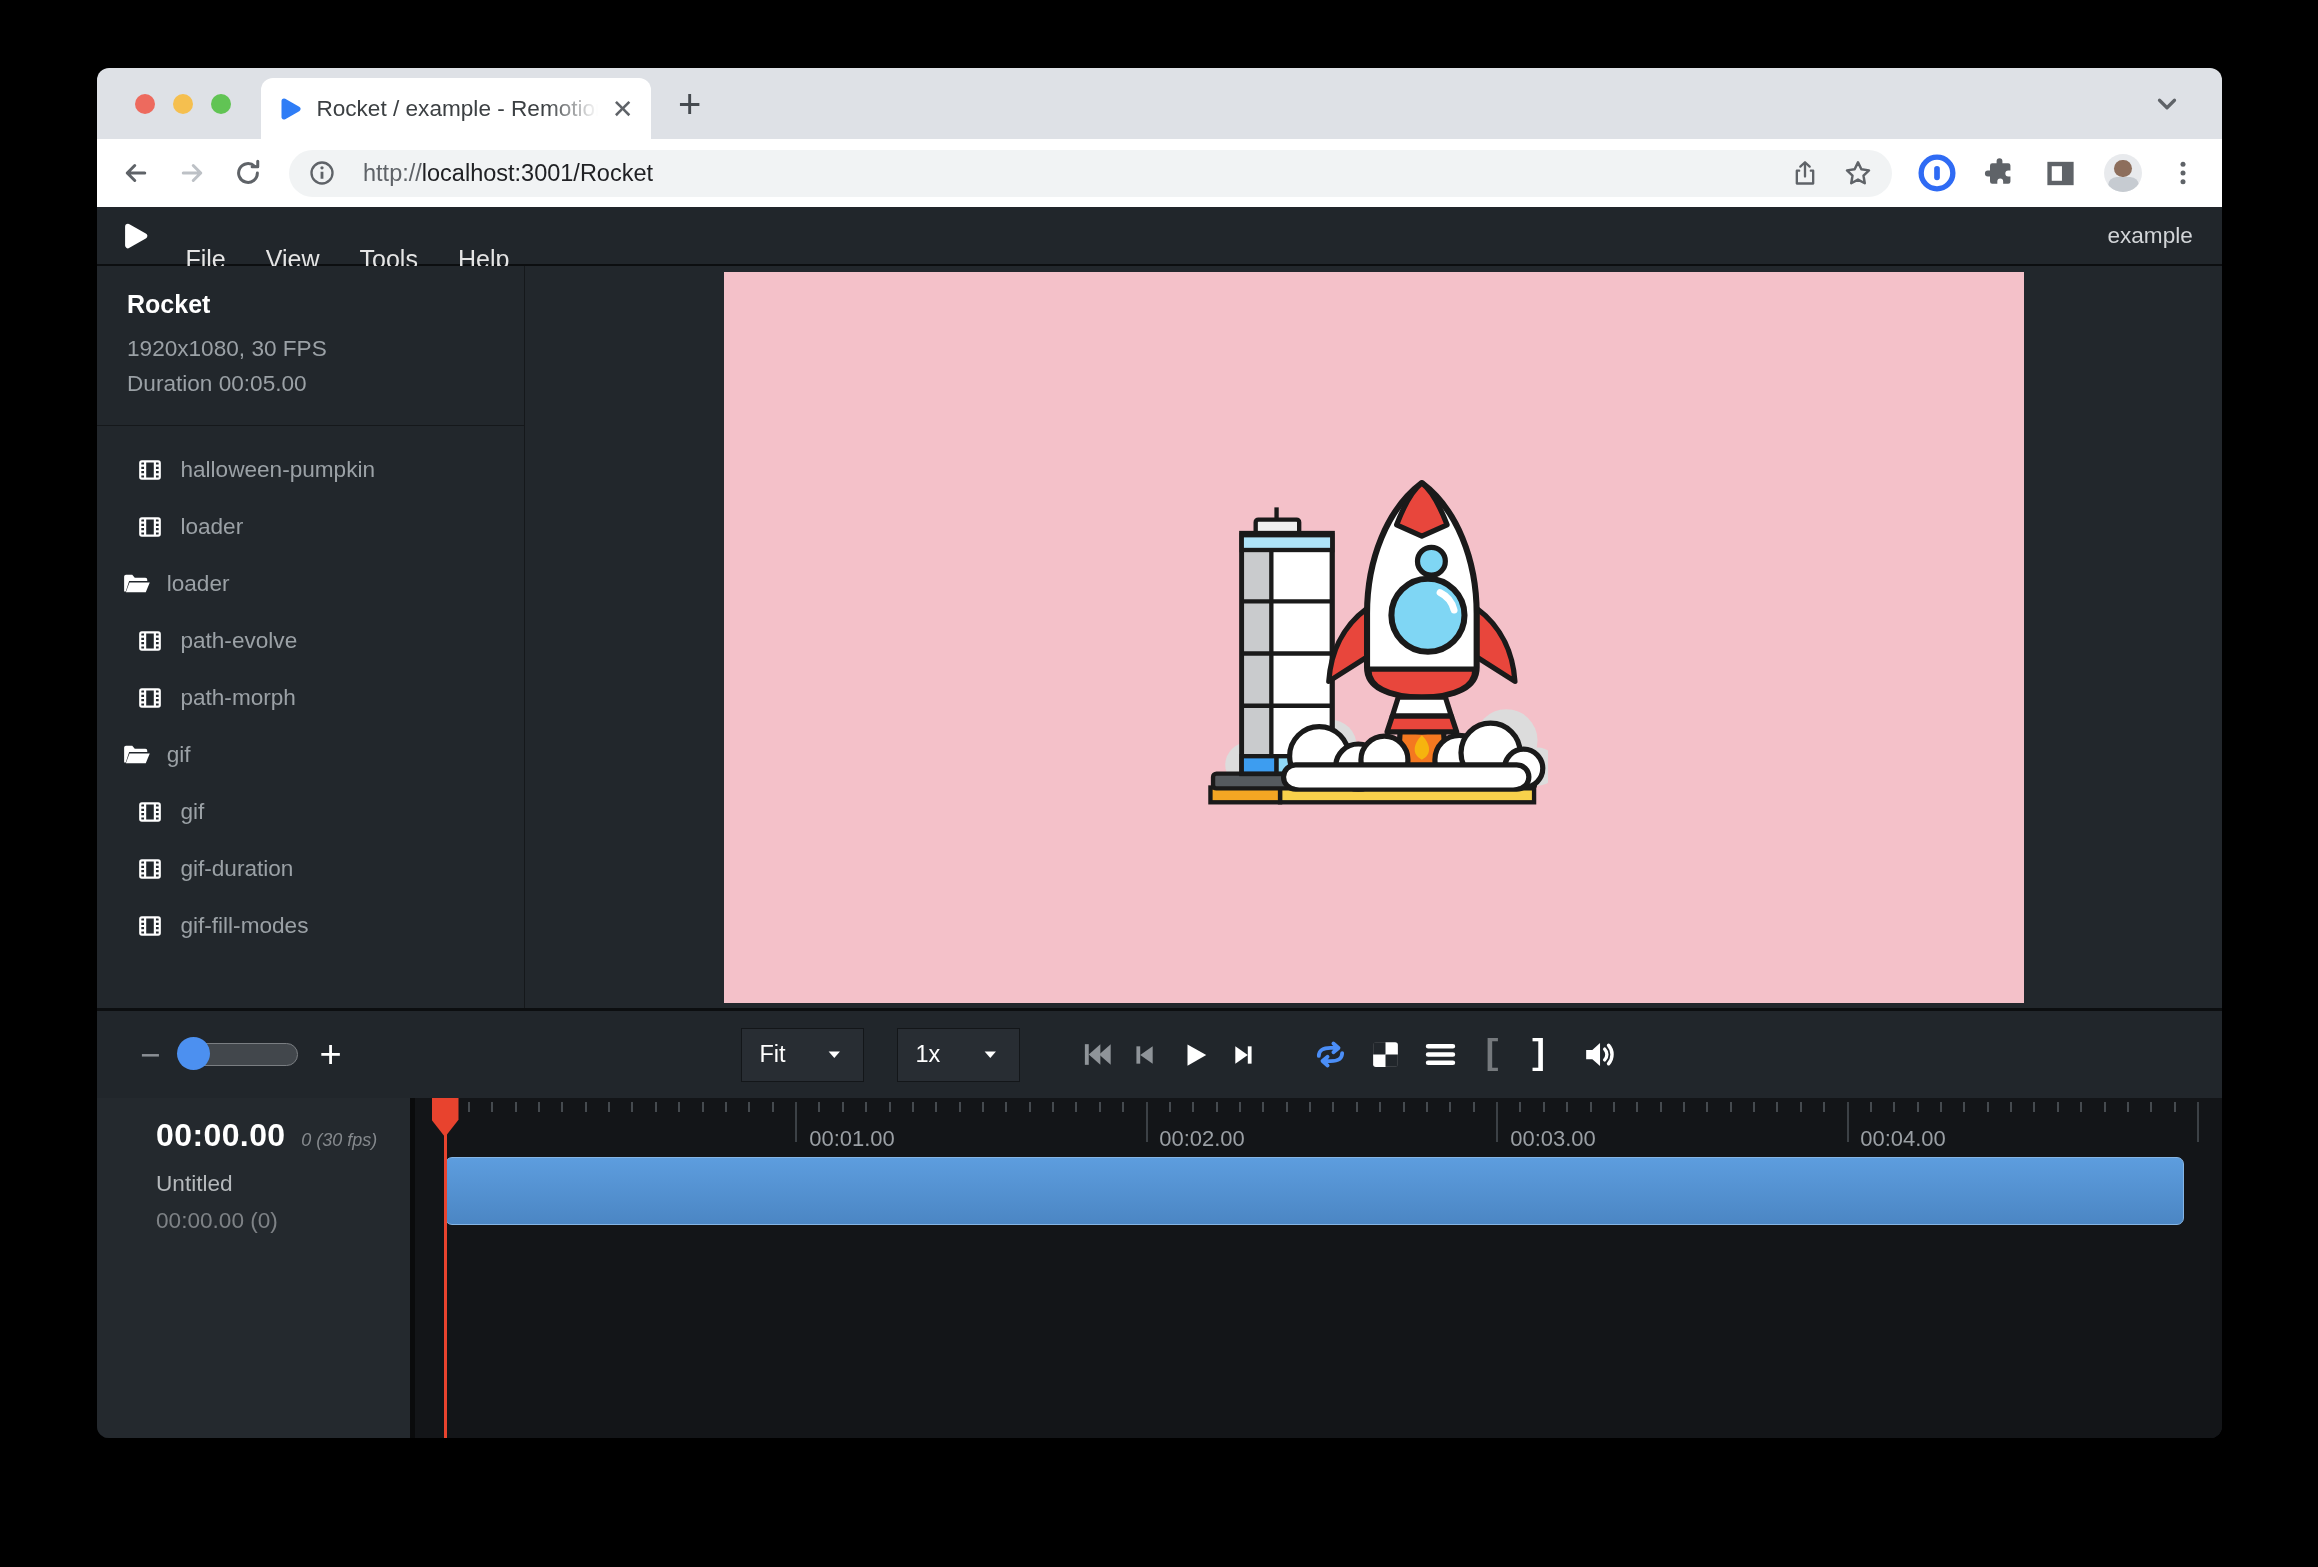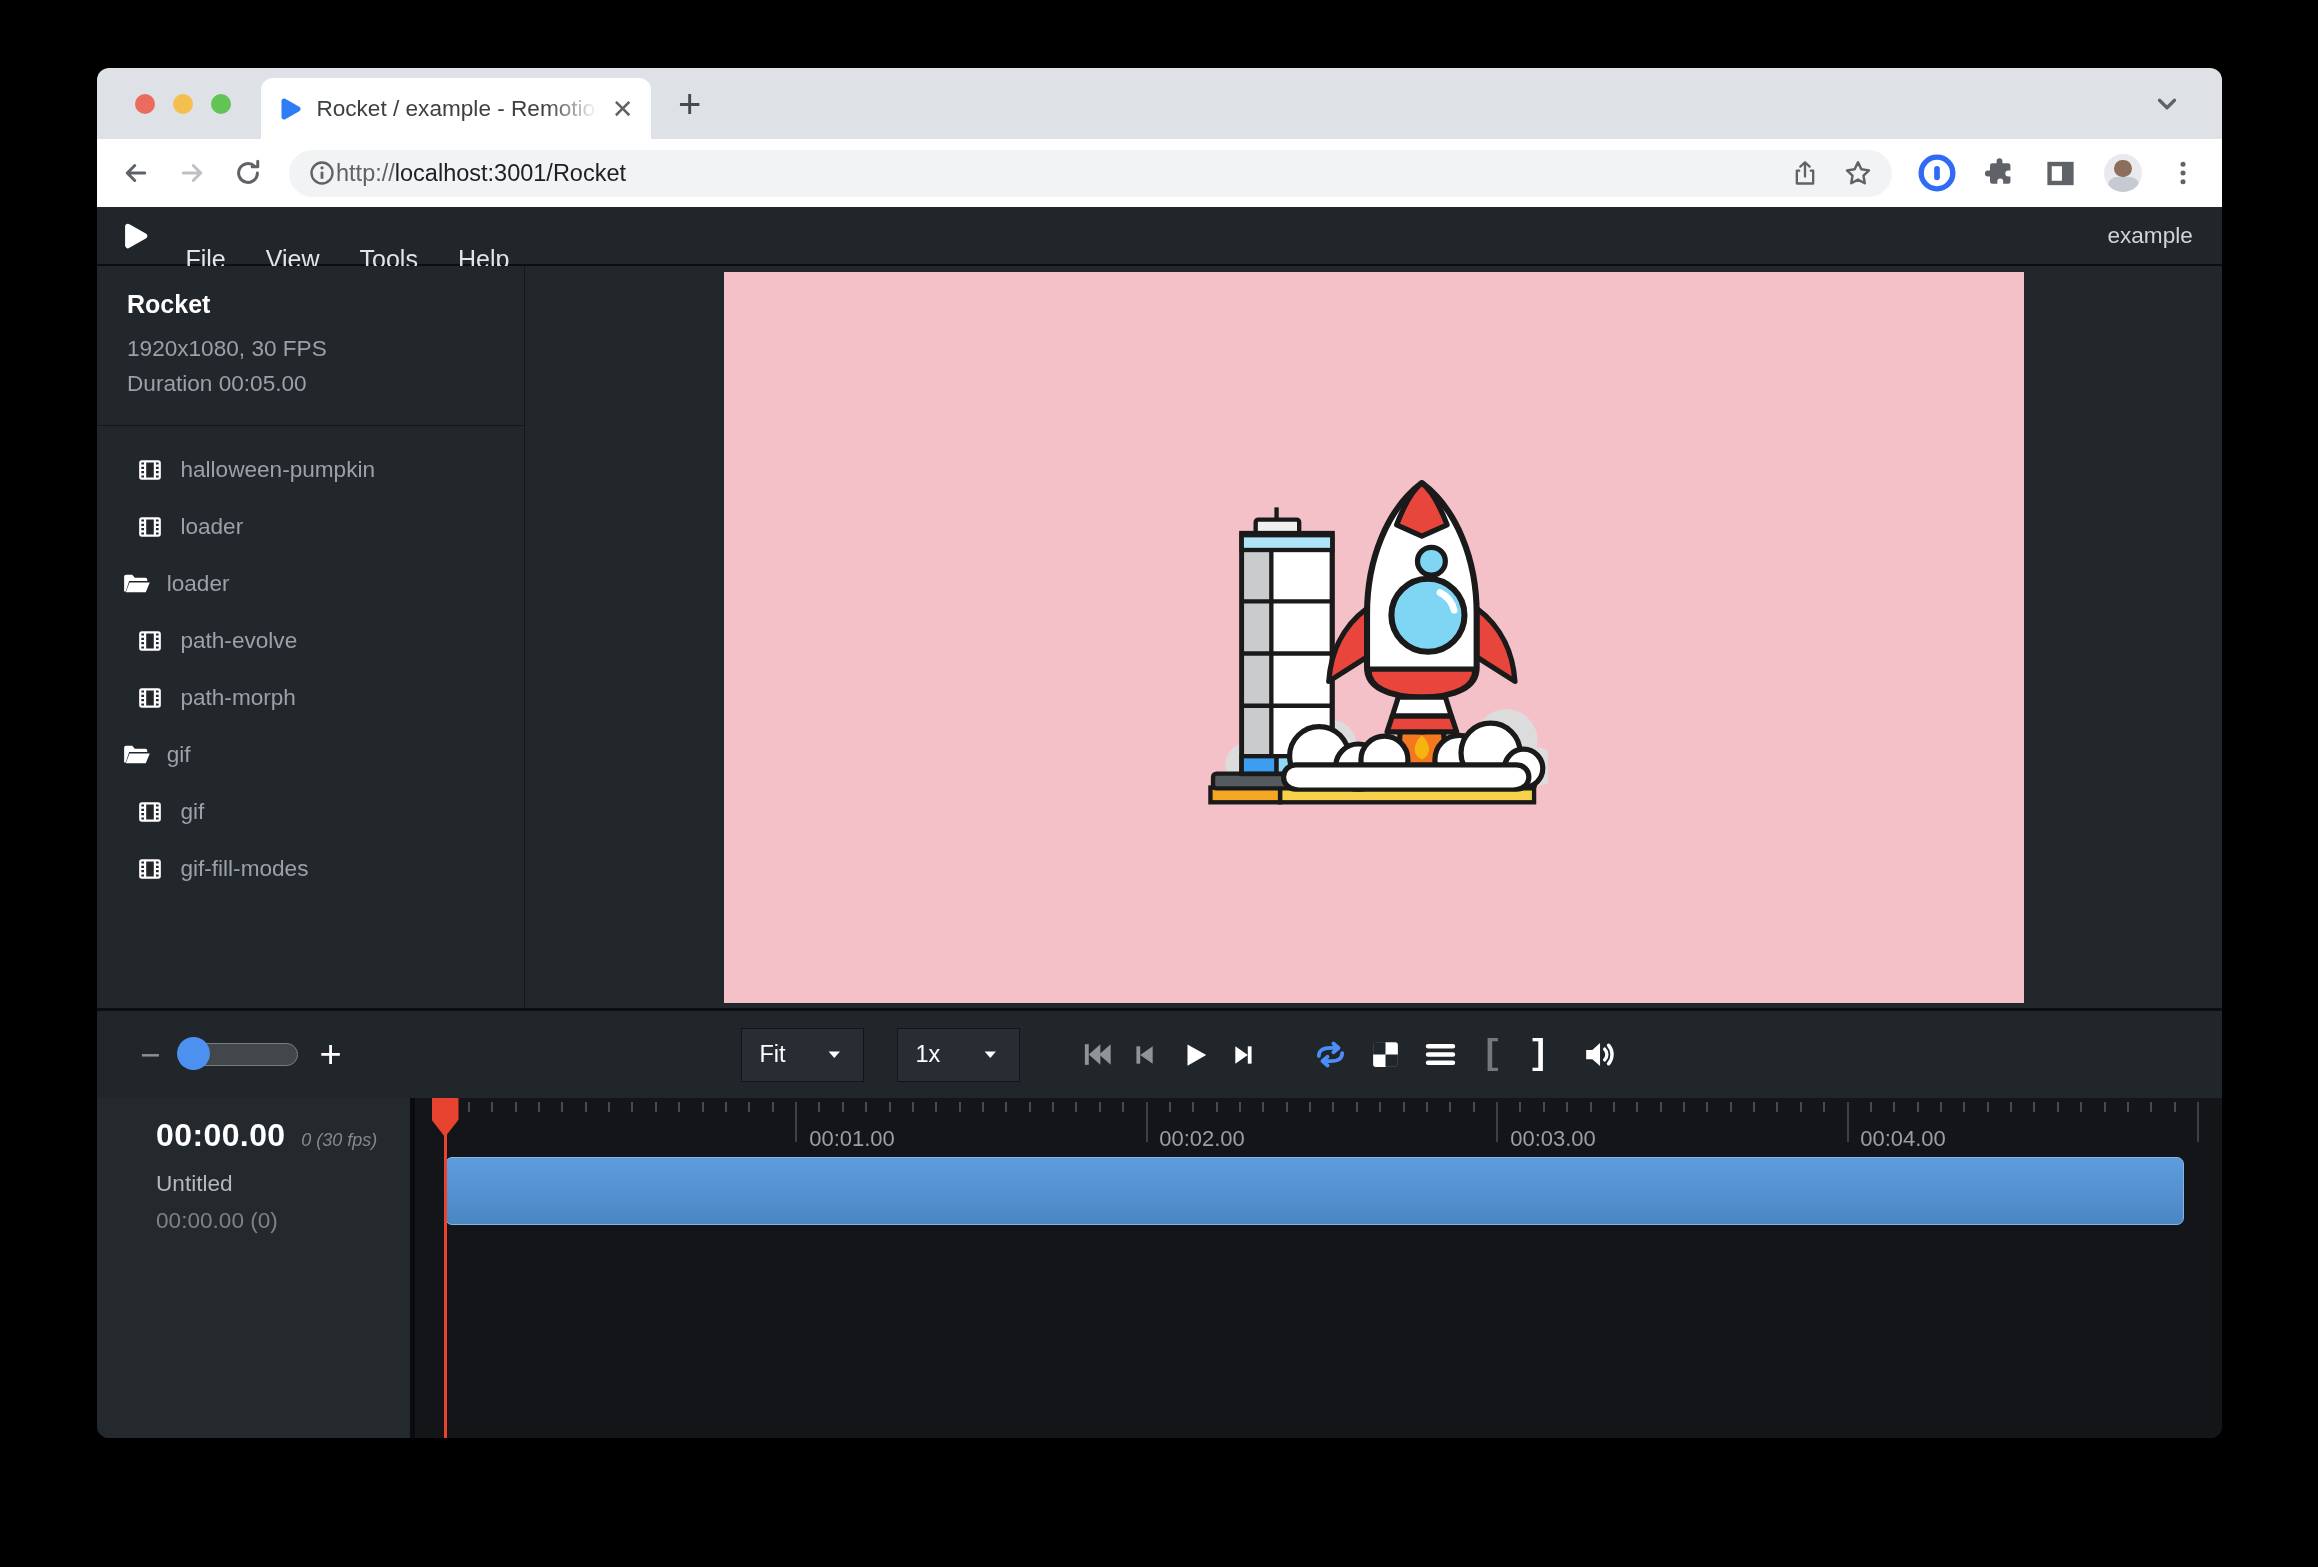--- a/index.html
+++ b/index.html
@@ -19,21 +19,21 @@
   .tab-title { flex:1; font-size:22.6px; color:#3c4043; white-space:nowrap; overflow:hidden;
                -webkit-mask-image:linear-gradient(90deg,#000 82%,transparent); mask-image:linear-gradient(90deg,#000 82%,transparent); }
   .tab-close { font-size:26px; color:#5f6368; line-height:1; cursor:default; }
   .newtab { position:absolute; left:581px; top:14px; font-size:40px; color:#454a4f; font-weight:300; }
   .tabsearch { position:absolute; right:40px; top:21px; color:#5f6368; }
 
   
   .chrome-toolbar { height:68px; background:#fff; display:flex; align-items:center; padding:0 24px; gap:26px; flex:none; }
   .navicon { color:#5f6368; flex:none; }
   .navicon.disabled { color:#bdc1c6; }
-  .omnibox { flex:1; height:47px; background:#f1f3f4; border-radius:23.5px; display:flex; align-items:center; padding:0 19px; gap:0; }
+  .omnibox { flex:1; height:47px; background:#f1f3f4; border-radius:23.5px; display:flex; align-items:center; padding:0 19px; gap:27px; }
   .url { font-size:23.5px; color:#202124; white-space:nowrap; }
   .url .scheme { color:#5f6368; }
   .omni-right { margin-left:auto; display:flex; align-items:center; gap:24px; }
   .actions { display:flex; align-items:center; gap:26px; }
   .avatar { width:38px; height:38px; border-radius:50%; background:#e8eaed; overflow:hidden; position:relative; flex:none; }
   .avatar .head { position:absolute; left:10.4px; top:6px; width:17.4px; height:17.4px; border-radius:50%; background:#8d6e5c; }
   .avatar .body { position:absolute; left:3.5px; top:22.6px; width:31px; height:19px; border-radius:8.7px 8.7px 0 0; background:#c6cbd1; }
 
   
   .app { flex:1; display:flex; flex-direction:column; background:#21262b; min-height:0; }
@@ -240,20 +240,27 @@
                 <path d="M6.8 10.8 H23 L19.8 18.5 H3.9 Z"></path>
               </svg>
             <span>gif</span>
           </div>
           <div class="comp-row composition">
             <svg width="26" height="26" viewBox="0 0 24 24" fill="none" stroke="#fff" stroke-width="2">
                 <rect x="3" y="4" width="18" height="16" rx="1.5"></rect>
                 <path d="M7.5 4 V20 M16.5 4 V20 M3 8 H7.5 M3 12 H7.5 M3 16 H7.5 M16.5 8 H21 M16.5 12 H21 M16.5 16 H21"></path>
               </svg>
             <span>gif</span>
+          </div>
+          <div class="comp-row composition">
+            <svg width="26" height="26" viewBox="0 0 24 24" fill="none" stroke="#fff" stroke-width="2">
+                <rect x="3" y="4" width="18" height="16" rx="1.5"></rect>
+                <path d="M7.5 4 V20 M16.5 4 V20 M3 8 H7.5 M3 12 H7.5 M3 16 H7.5 M16.5 8 H21 M16.5 12 H21 M16.5 16 H21"></path>
+              </svg>
+            <span>gif-duration</span>
           </div>
           <div class="comp-row composition">
             <svg width="26" height="26" viewBox="0 0 24 24" fill="none" stroke="#fff" stroke-width="2">
                 <rect x="3" y="4" width="18" height="16" rx="1.5"></rect>
                 <path d="M7.5 4 V20 M16.5 4 V20 M3 8 H7.5 M3 12 H7.5 M3 16 H7.5 M16.5 8 H21 M16.5 12 H21 M16.5 16 H21"></path>
               </svg>
             <span>gif-fill-modes</span>
           </div>
 
         </div>

